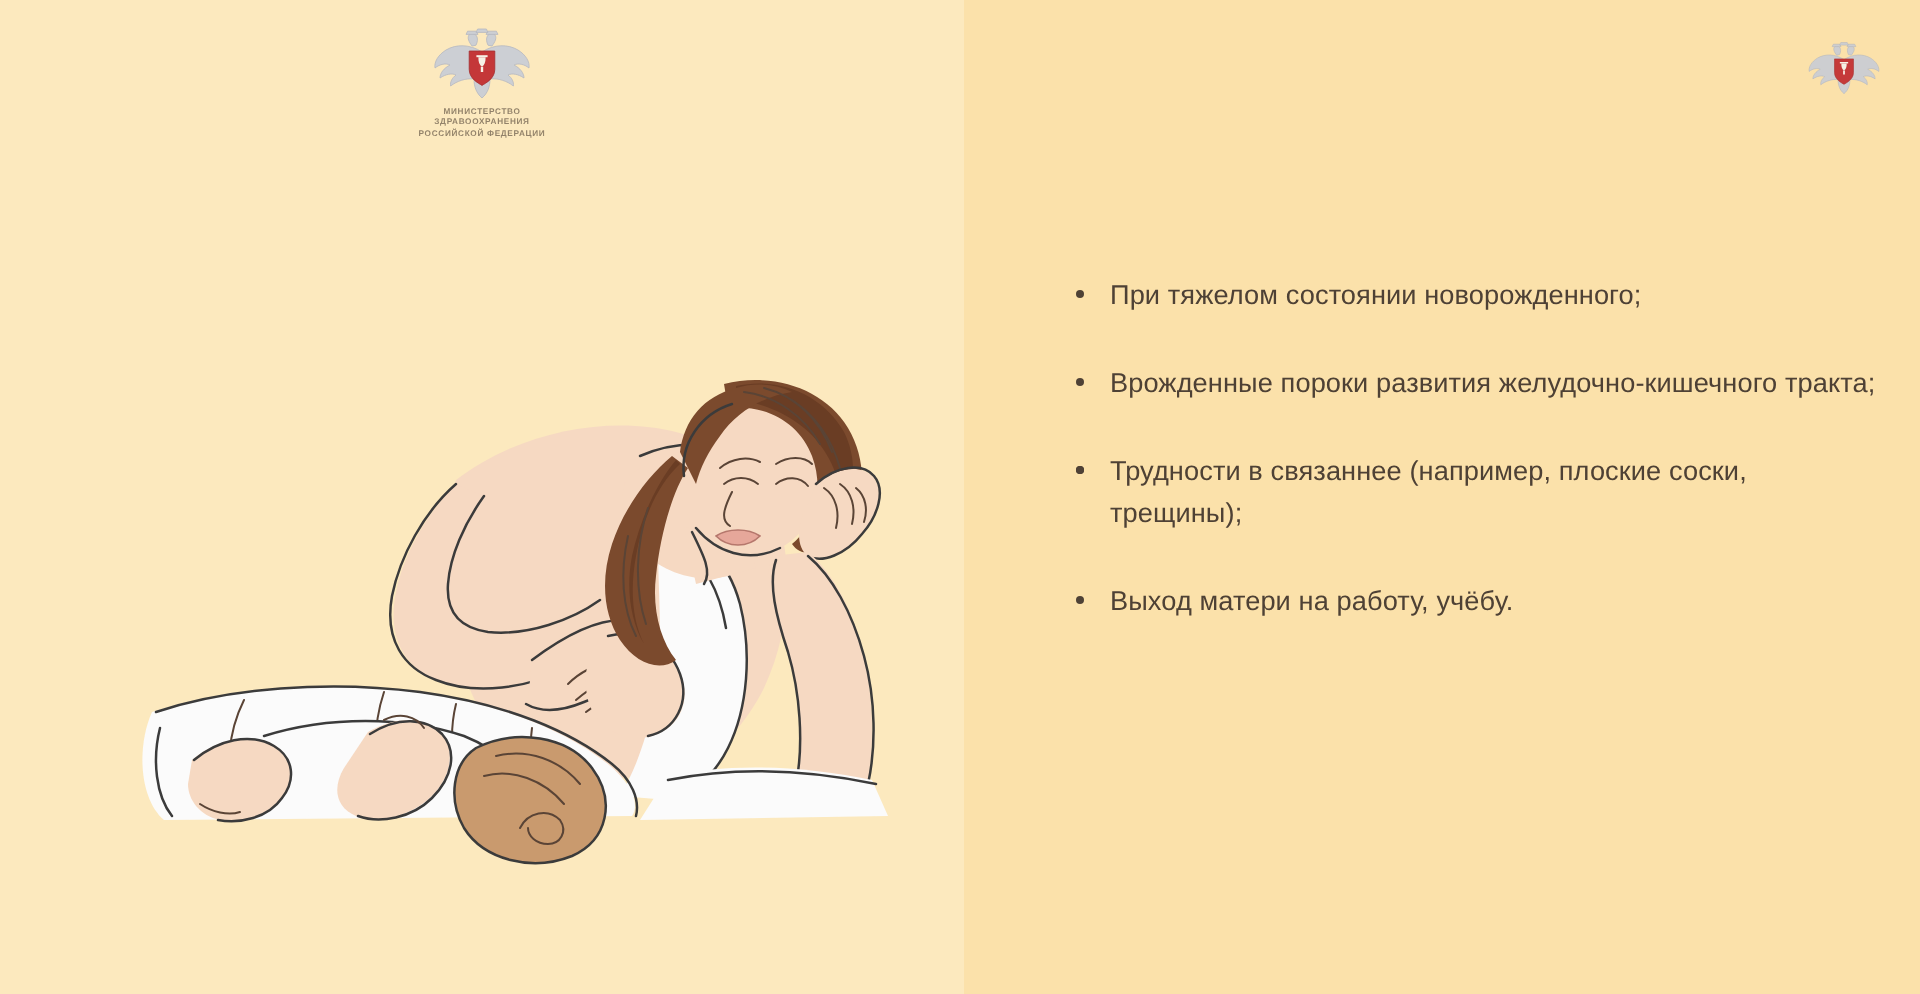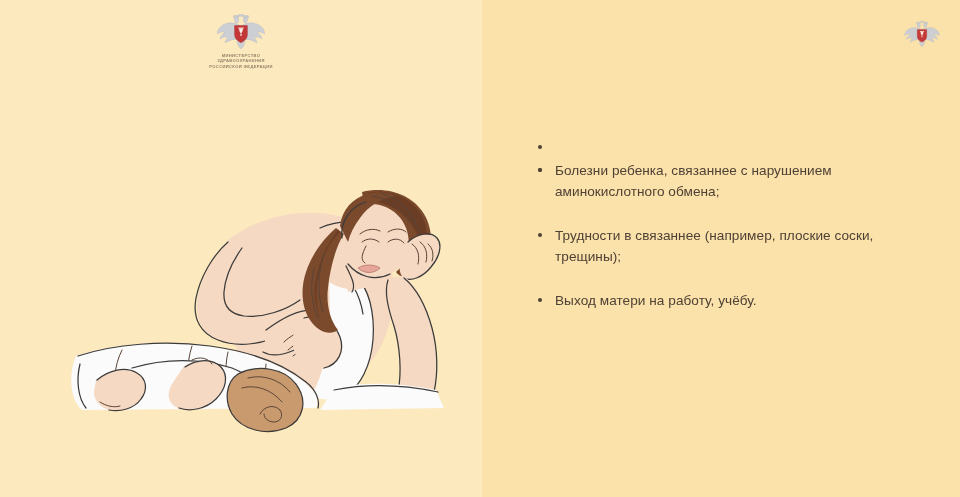--- a/index.html
+++ b/index.html
@@ -367,27 +367,28 @@
           <path d="M25.2 15.6 c-0.1 2.4 0.6 4 1.8 4.8 c1.2 -0.8 1.9 -2.4 1.8 -4.8 Z"></path>
           <path d="M26.4 20.4 h1.2 v2.6 h-1.2 Z"></path>
         </g>
       </svg>
     </div>
 
 
     <ul class="indications-list">
       <li class="indication-item">
         <span class="bullet-dot"></span>
-      </li>
-      <li class="indication-item">
-        <span class="bullet-dot"></span>
-      </li>
-      <li class="indication-item">
-        <span class="bullet-dot"></span>
-        <span>Болезни ребенка, связаннее с нарушением аминокислотного обмена;</span>
+        <span>При тяжелом состоянии новорожденного;</span>
+      </li>
+      <li class="indication-item">
+        <span class="bullet-dot"></span>
+        <span>Врожденные пороки развития желудочно-кишечного тракта;</span>
+      </li>
+      <li class="indication-item">
+        <span class="bullet-dot"></span>
       </li>
       <li class="indication-item">
         <span class="bullet-dot"></span>
         <span>Трудности в связаннее (например, плоские соски, трещины);</span>
       </li>
       <li class="indication-item">
         <span class="bullet-dot"></span>
         <span>Выход матери на работу, учёбу.</span>
       </li>
     </ul>

